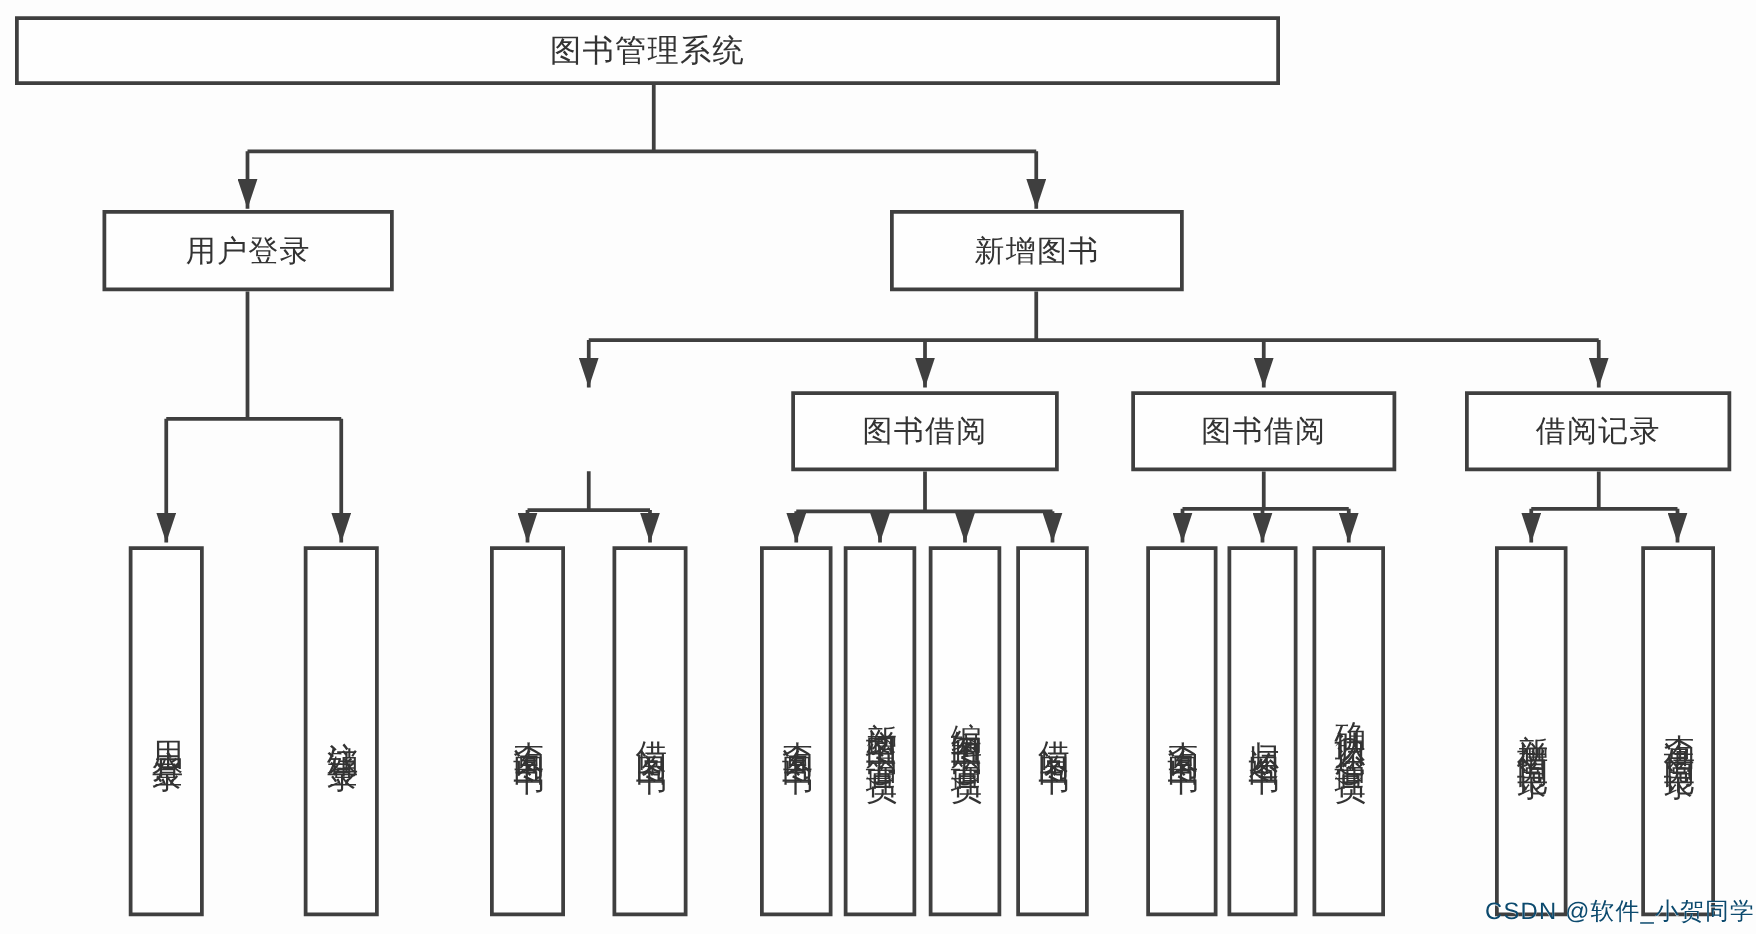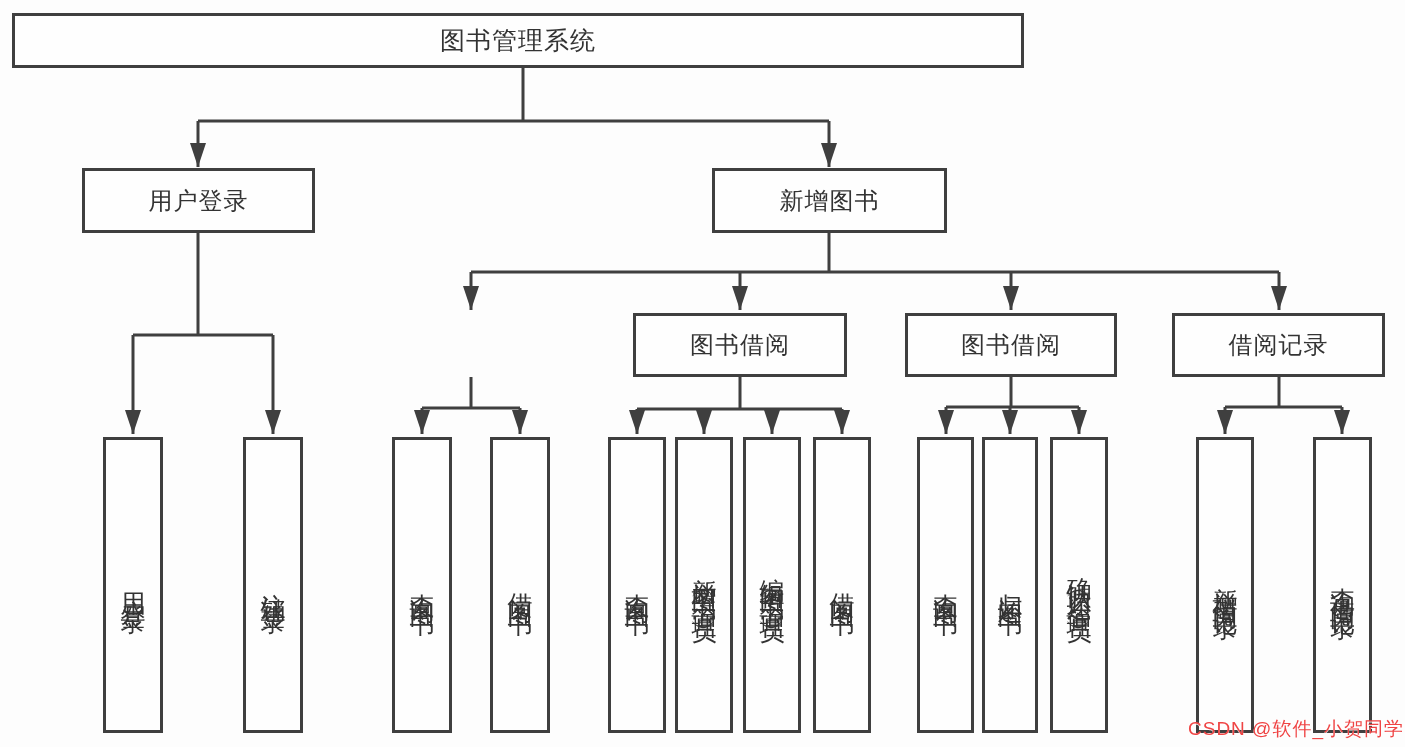--- a/index.html
+++ b/index.html
@@ -40,21 +40,21 @@
     font-size: 25px;
     letter-spacing: 6px;
     color: #333333;
     line-height: 1;
   }
   .watermark {
     position: absolute;
     left: 1188px;
     top: 716px;
     font-size: 19px;
-    color: #ef4444;
+    color: #0c4a6e;
     letter-spacing: 1px;
     white-space: nowrap;
     z-index: 5;
     text-shadow: 0 1px 0 rgba(255,255,255,0.85);
   }
   svg path { stroke: #3f3f3f; stroke-width: 3; fill: none; }
 </style>
 </head>
 <body>
 

